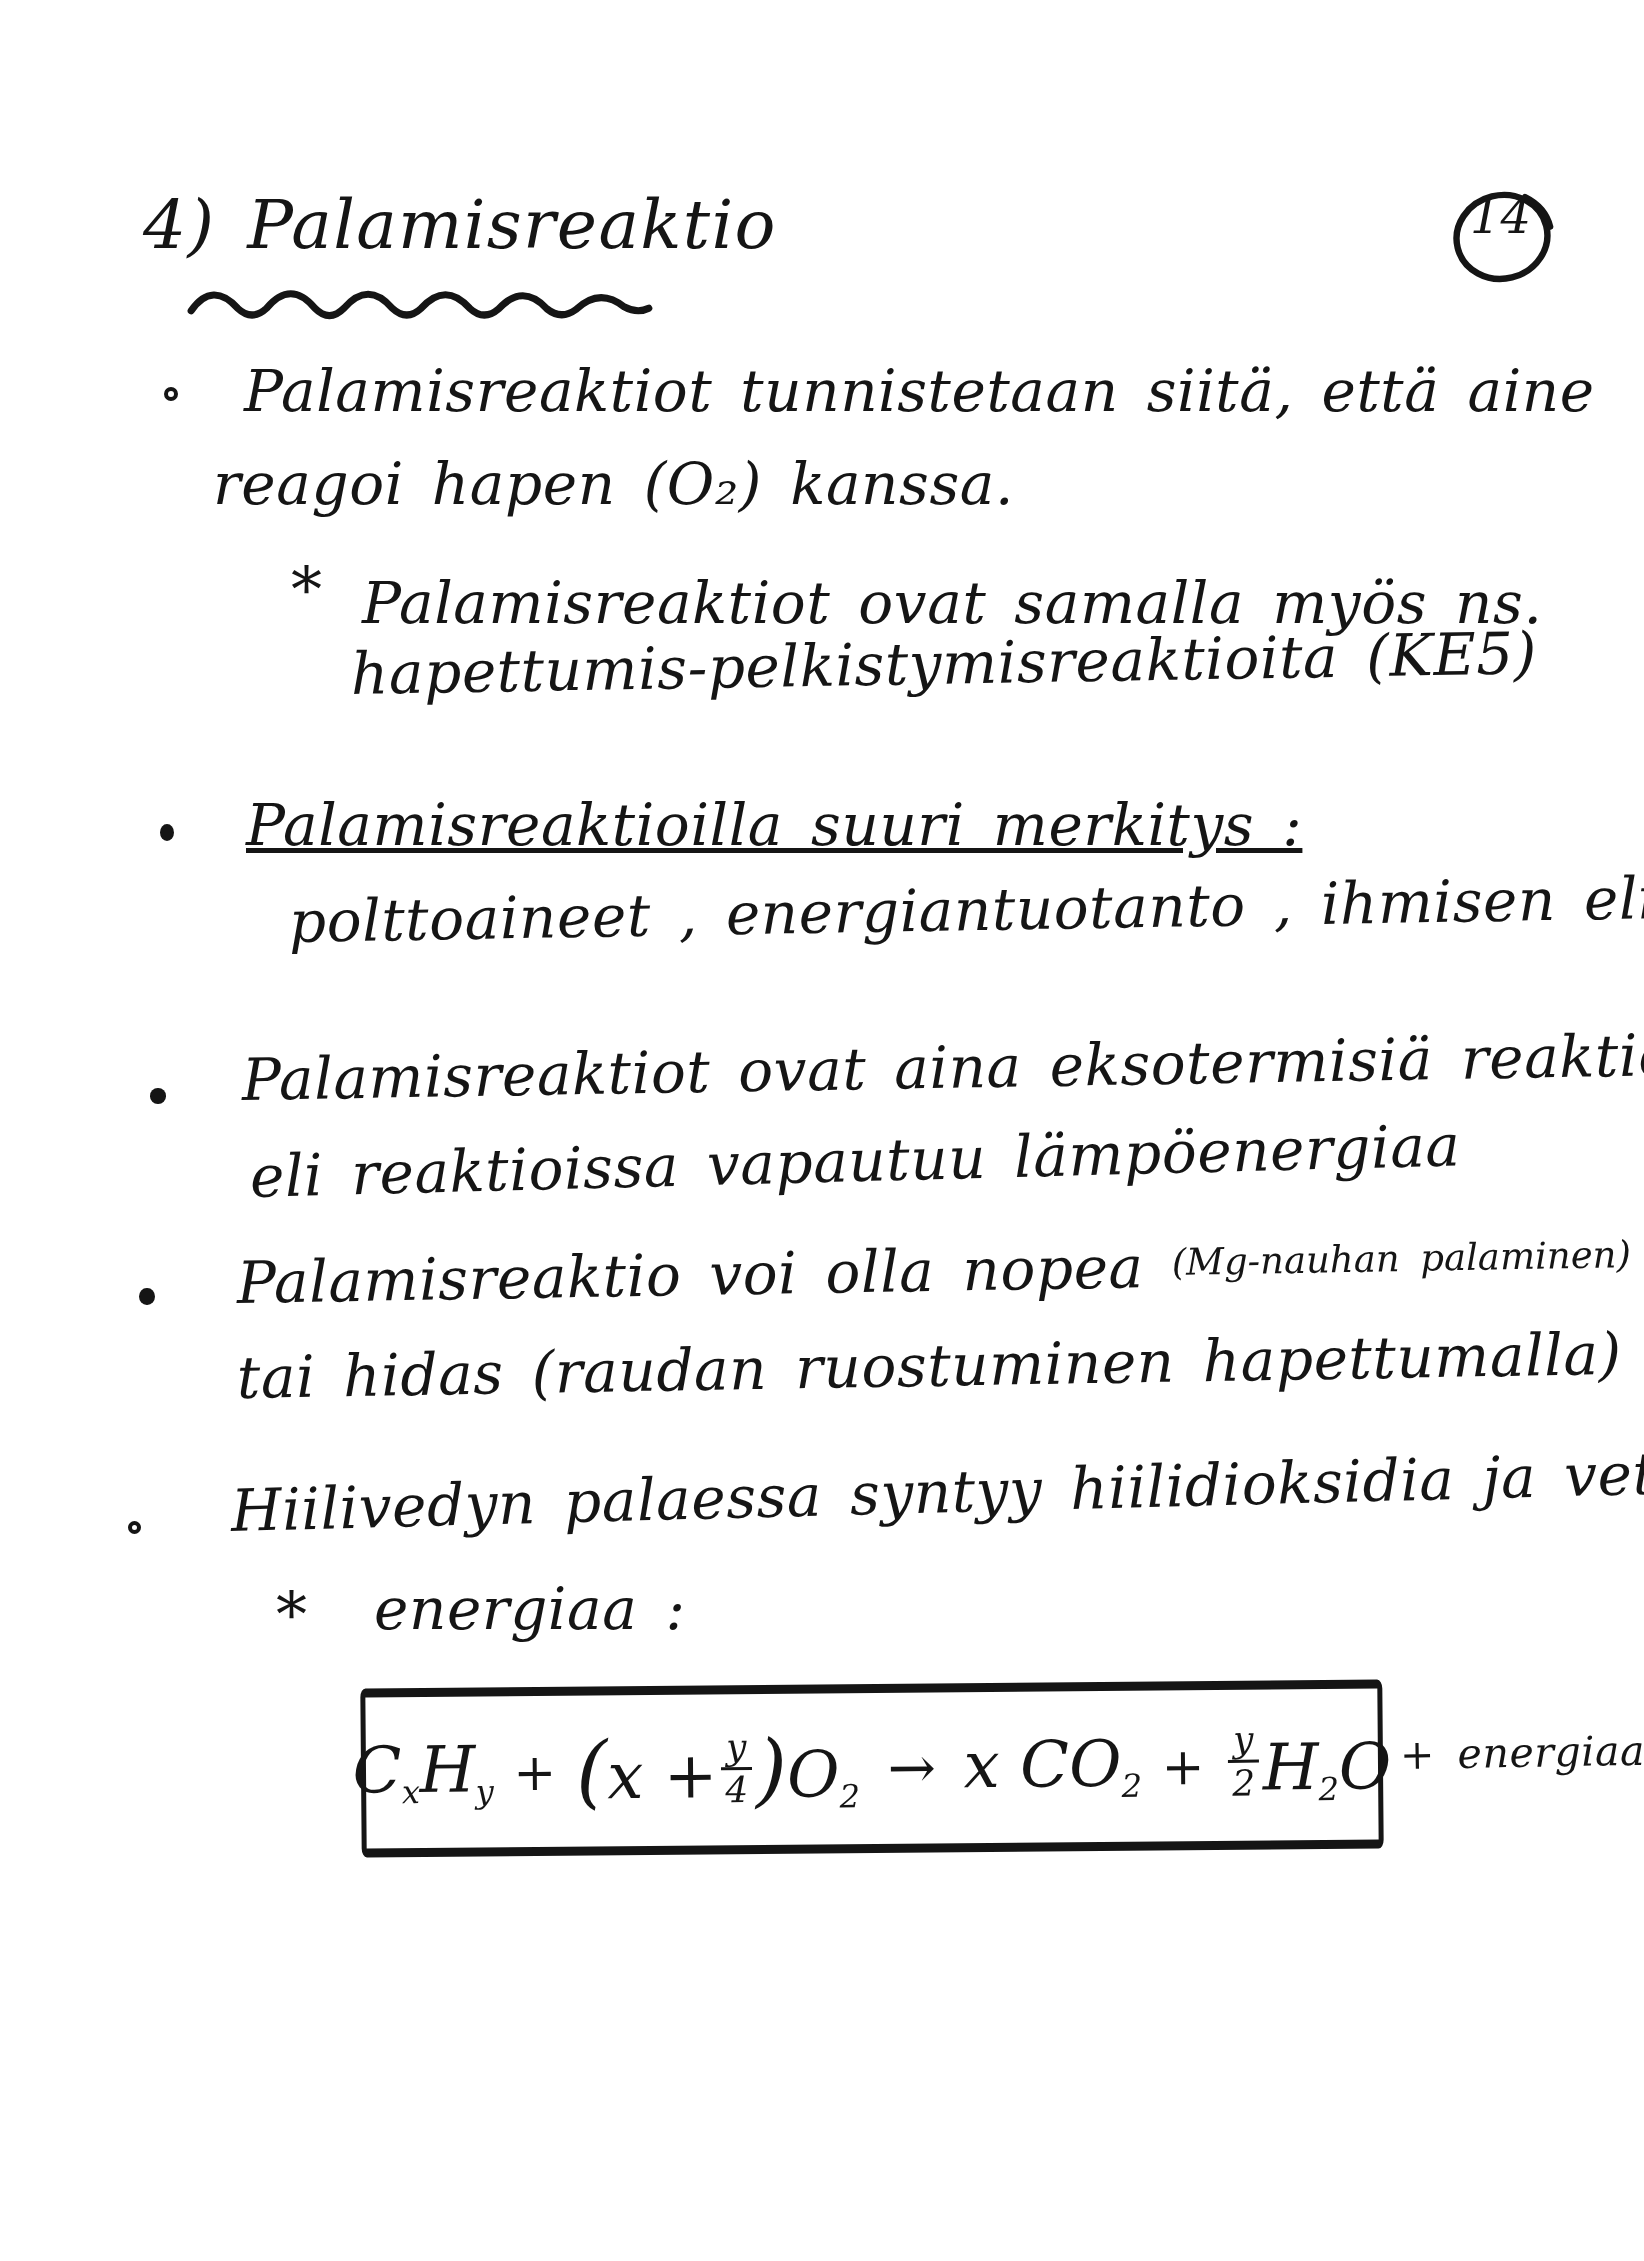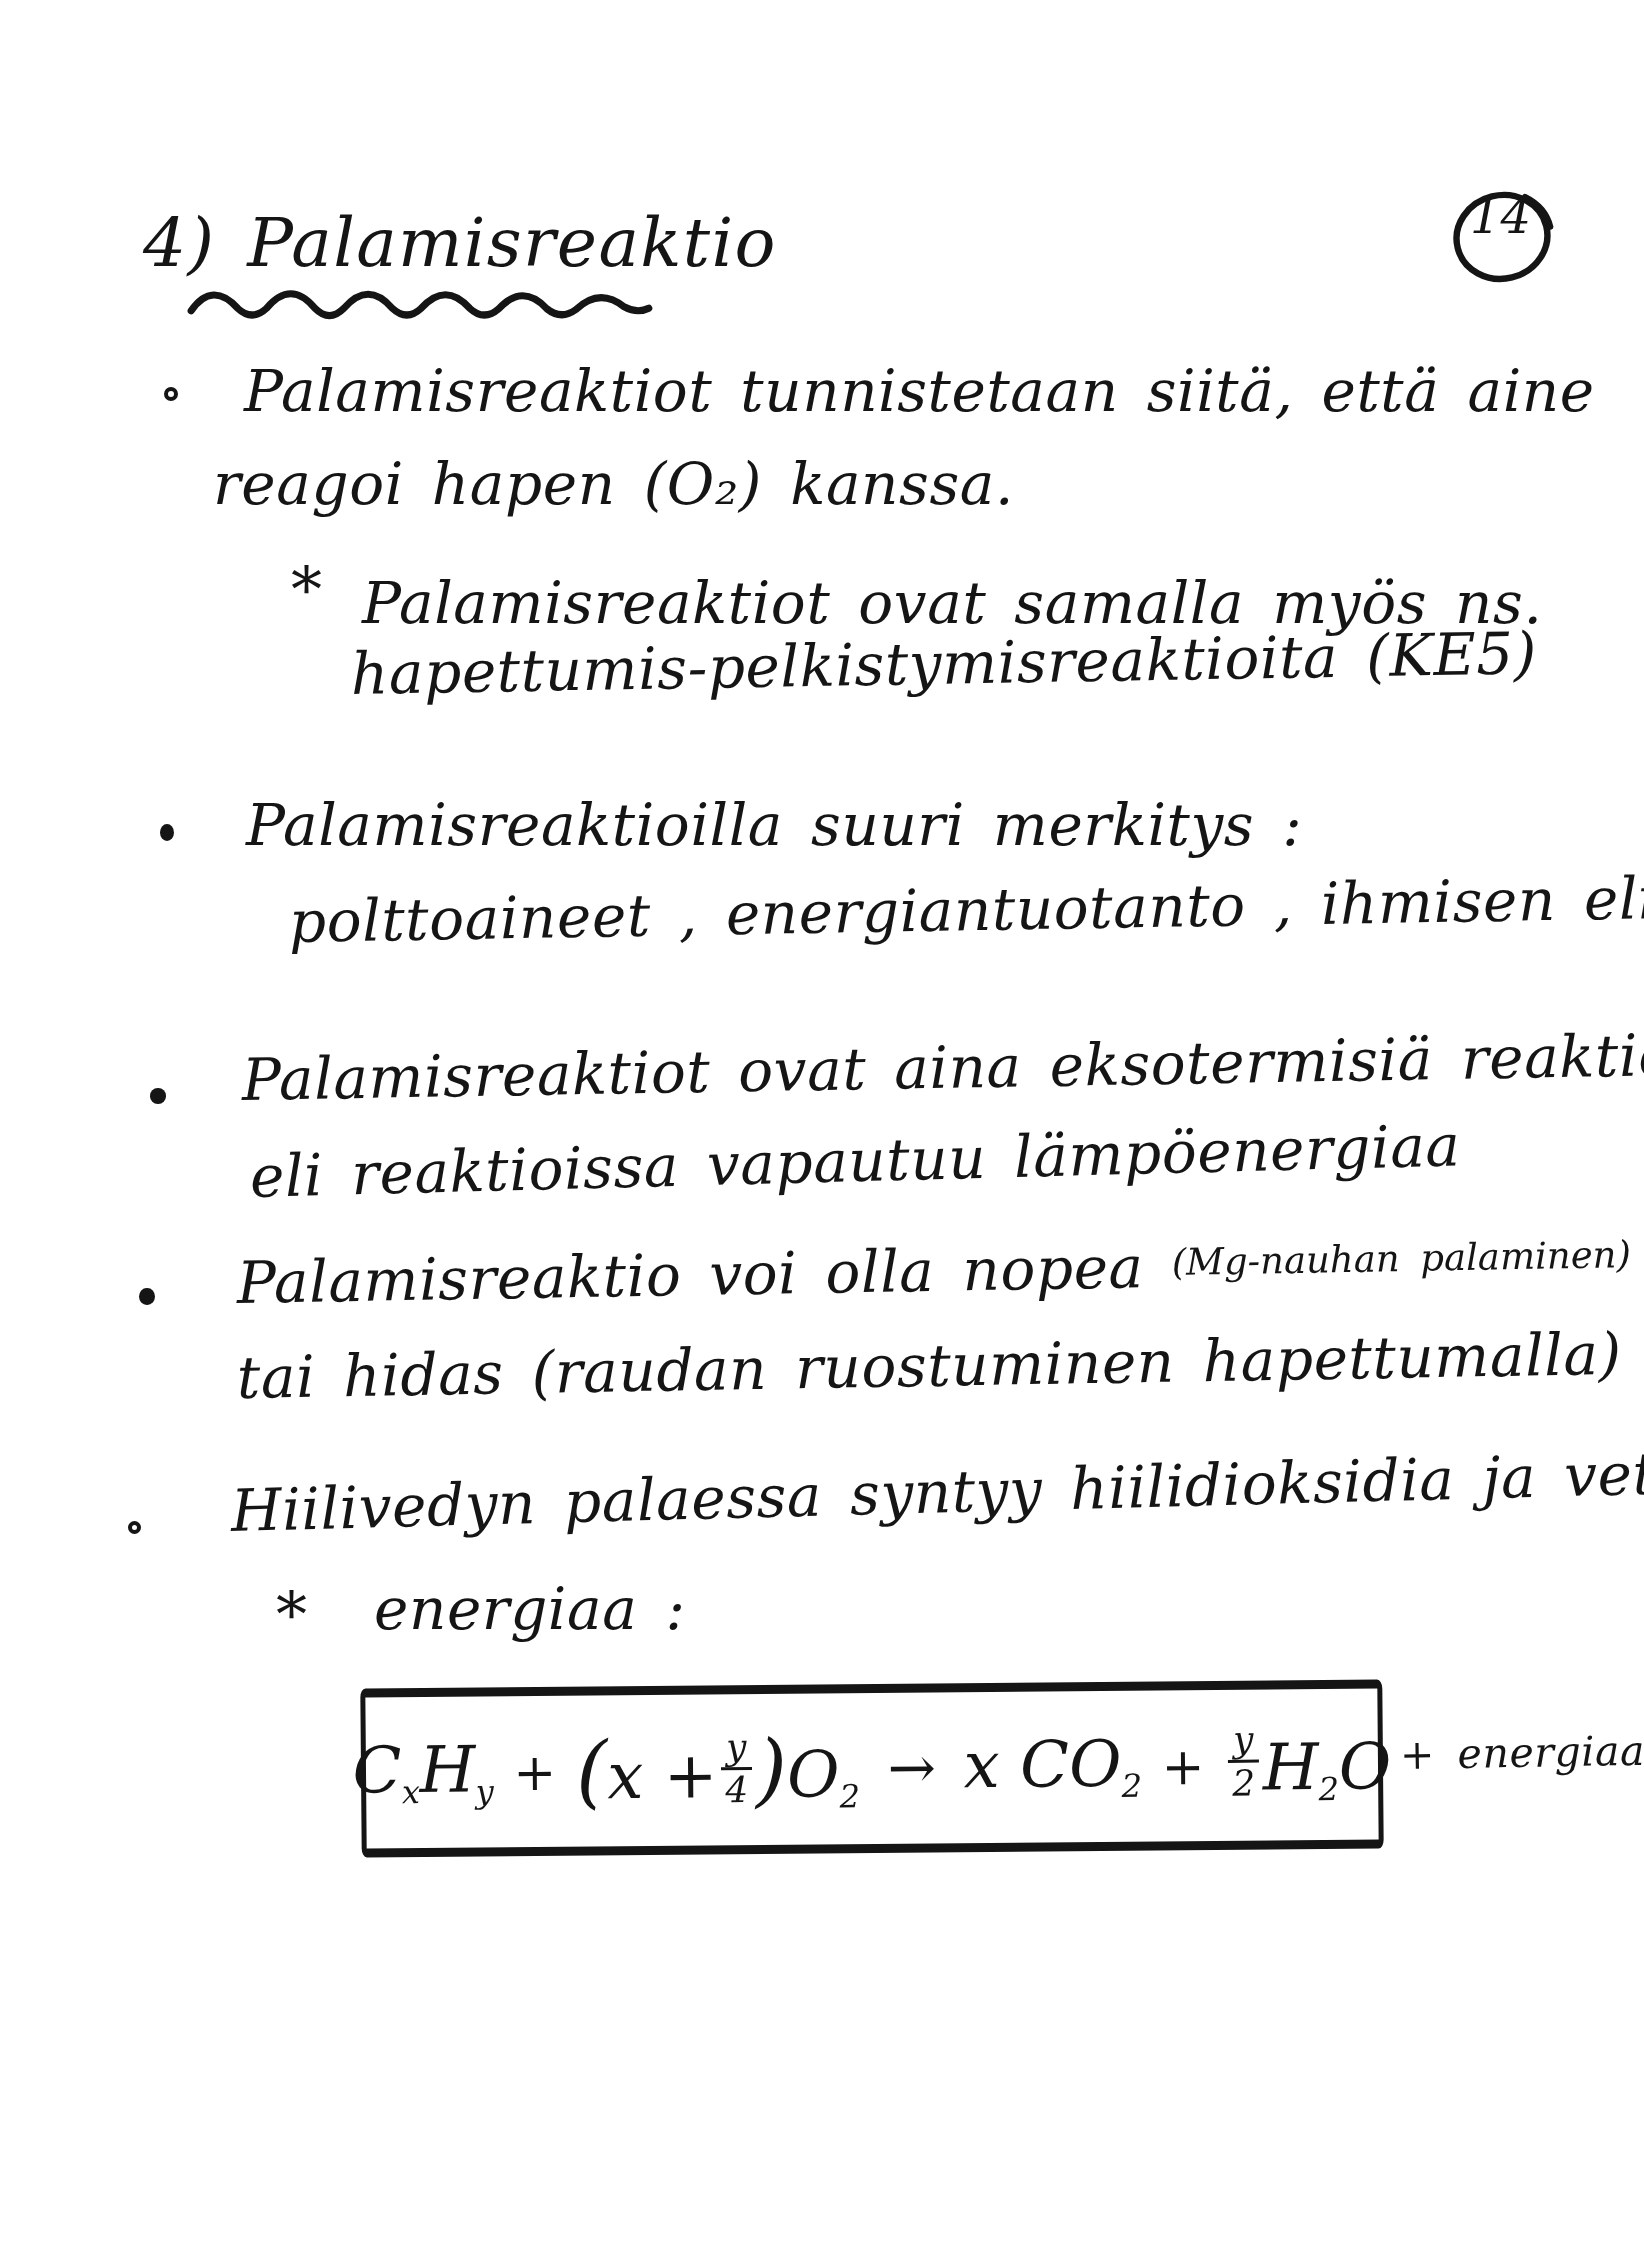--- a/index.html
+++ b/index.html
@@ -83,34 +83,34 @@
 <body>
 
 <div class="page-circle" style="left:1449px; top:139px; width:113px; height:106px;margin-top:44px;">
   <svg width="113" height="106" viewBox="0 0 175 165">
     <ellipse cx="82" cy="84" rx="71" ry="65" fill="none" stroke="#151515" stroke-width="10" transform="rotate(-14 82 84)"></ellipse>
     <path d="M118,22 C138,32 152,48 157,68" fill="none" stroke="#151515" stroke-width="10" stroke-linecap="round"></path>
   </svg>
   <span class="num">14</span>
 </div>
 
-<div class="hw title-line" style="left:143px; top:206px;">4) Palamisreaktio</div>
+<div class="hw title-line" style="left:143px; top:188px;">4) Palamisreaktio</div>
 <svg class="underline-svg" style="left:186px; top:285px;" width="477" height="40" viewBox="0 0 740 62">
   <path d="M8,40 C30,8 55,8 80,36 C95,50 110,50 125,36 C150,6 175,6 200,36 C215,51 230,51 245,36 C270,7 295,7 320,36 C335,50 350,50 365,36 C390,8 415,8 440,36 C455,50 470,50 485,37 C510,10 535,10 560,37 C575,49 590,49 605,38 C630,14 655,14 680,34 C695,42 706,42 718,36" fill="none" stroke="#151515" stroke-width="11" stroke-linecap="round"></path>
 </svg>
 
 <span class="dot ring" style="left:164px; top:387px; width:14px; height:14px;"></span>
 <div class="hw" style="left:244px; top:360px;">Palamisreaktiot tunnistetaan siitä, että aine</div>
 <div class="hw" style="left:213px; top:453px;">reagoi hapen (O₂) kanssa.</div>
 <div class="hw marker-star" style="left:291px; top:556px;">*</div>
 <div class="hw" style="left:362px; top:549px;margin-top:23px;">Palamisreaktiot ovat samalla myös ns.</div>
 <div class="hw t-up-1" style="left:351px; top:643px;">hapettumis-pelkistymisreaktioita (KE5)</div>
 
 <span class="dot" style="left:160px; top:824px; width:14px; height:17px;"></span>
-<div class="hw" style="left:246px; top:794px;">Palamisreaktioilla suuri merkitys :</div>
+<div class="hw" style="left:246px; top:794px;text-decoration:underline;">Palamisreaktioilla suuri merkitys :</div>
 <div class="hw t-up-1" style="left:289px; top:891px;">polttoaineet , energiantuotanto , ihmisen elimistö</div>
 
 <span class="dot" style="left:150px; top:1088px; width:15.5px; height:15.5px;"></span>
 <div class="hw t-up-1" style="left:242px; top:1049px;">Palamisreaktiot ovat aina eksotermisiä reaktioita</div>
 <div class="hw t-up-15" style="left:250px; top:1146px;">eli reaktioissa vapautuu lämpöenergiaa</div>
 
 <span class="dot" style="left:139px; top:1288px; width:15.5px; height:17px;"></span>
 <div class="hw t-up-1" style="left:237px; top:1252px;">
   <span>Palamisreaktio voi olla nopea</span>
   <span class="note-small">(Mg-nauhan palaminen)</span>

